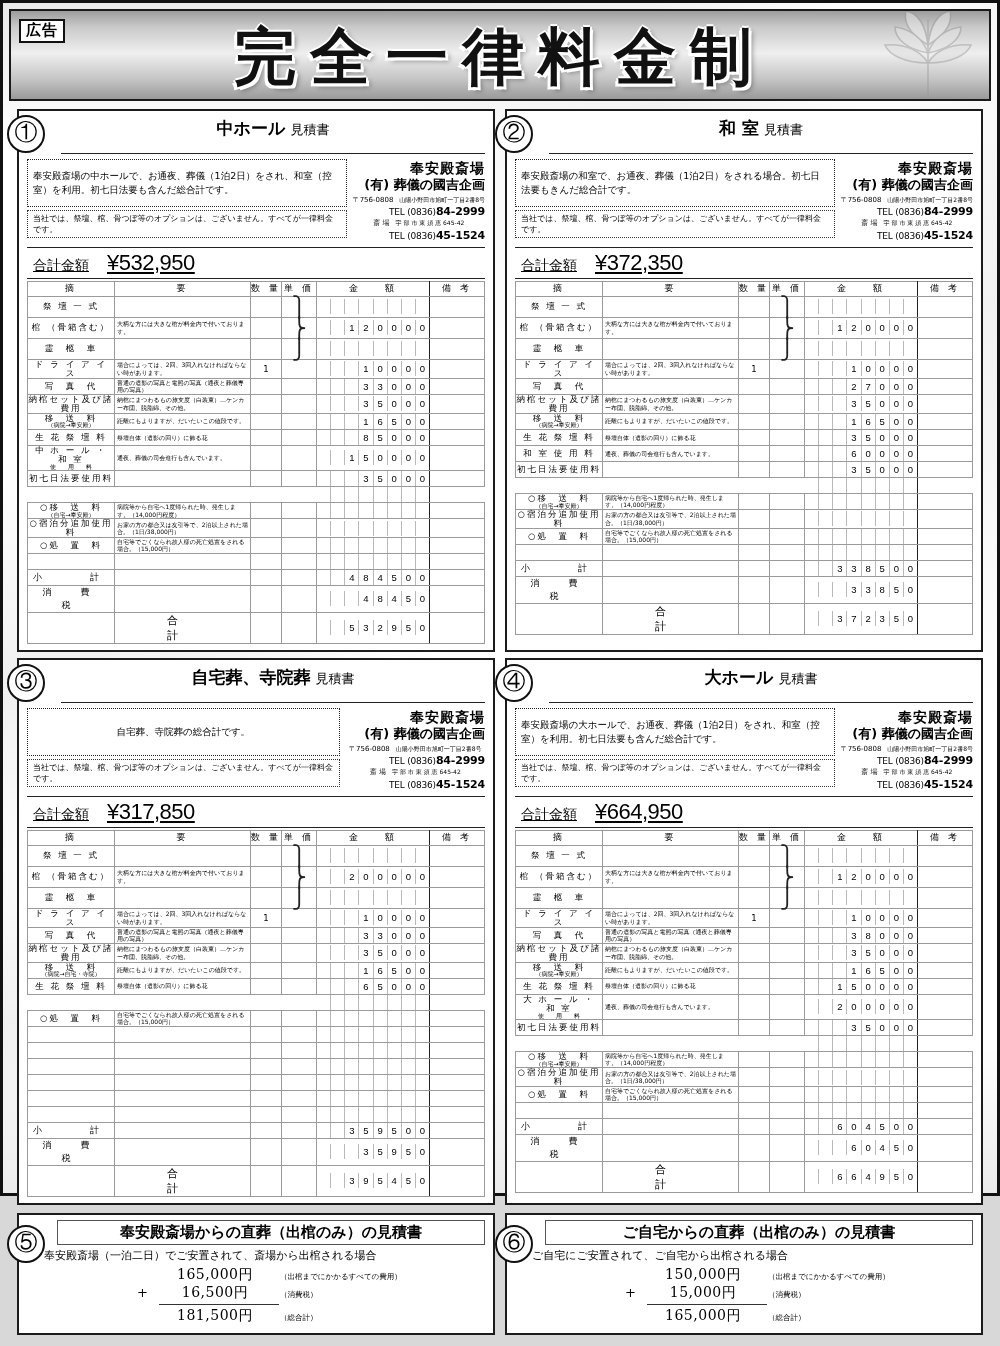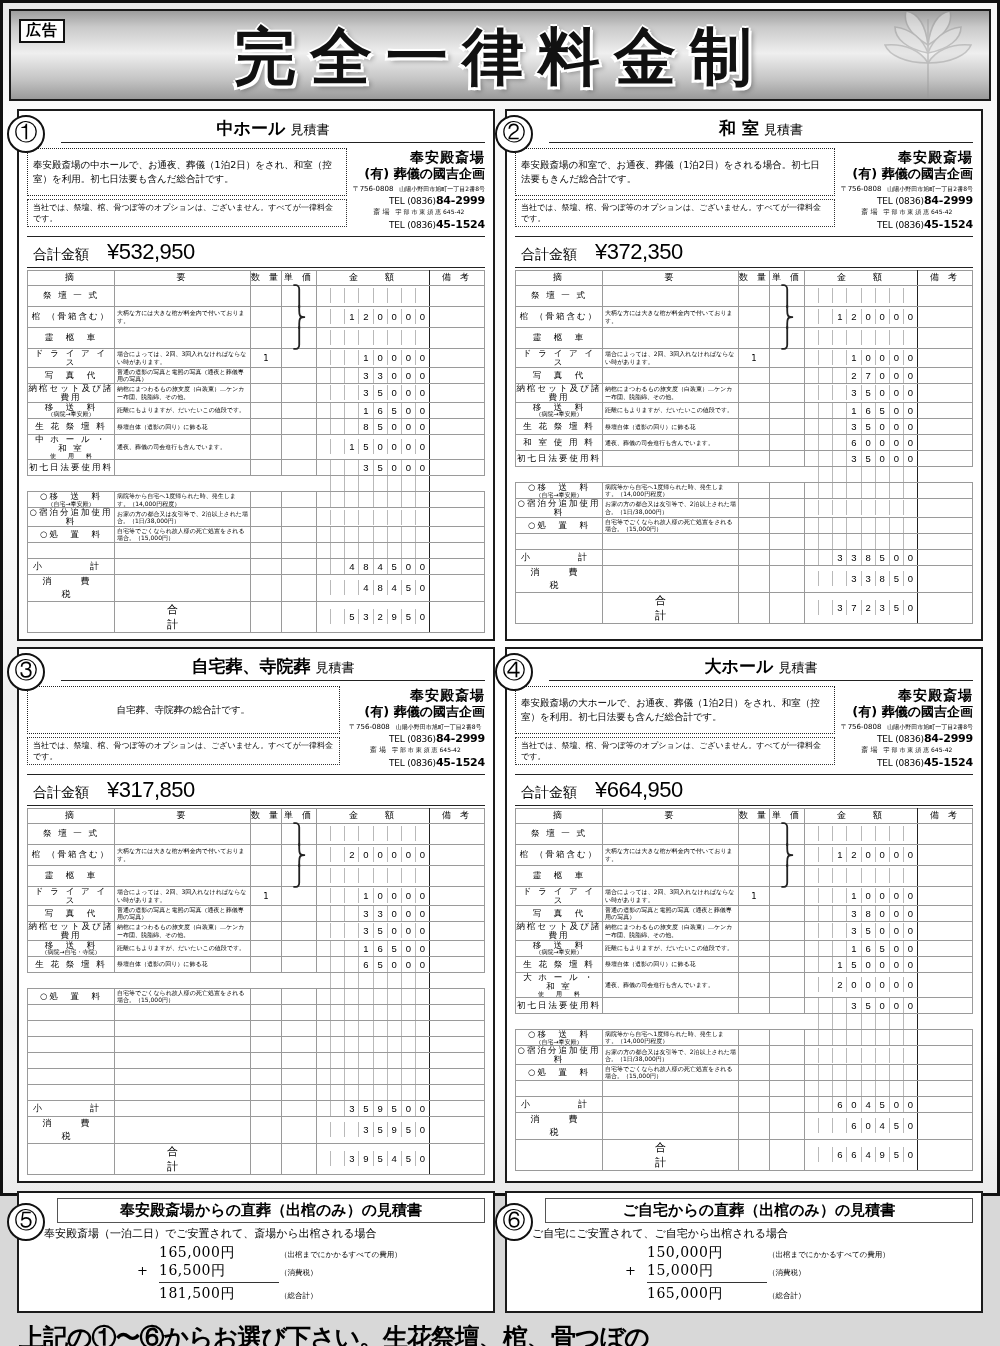--- a/index.html
+++ b/index.html
@@ -60,21 +60,21 @@
   .est-num{
     position:absolute;left:-12px;top:4px;
     width:34px;height:34px;border-radius:50%;
     border:2px solid #111;background:#fff;
     font-size:23px;line-height:31px;text-align:center;
     font-family:"DejaVu Serif","Liberation Serif",serif;
     z-index:3;
   }
   .est-title{
     text-align:center;font-size:17px;font-weight:bold;
-    border-bottom:1.5px solid #222;padding-bottom:2px;margin:0 0 5px 34px;
+    border-bottom:1.5px solid #222;padding-bottom:13px;margin:0 0 5px 34px;
     font-family:"DejaVu Serif","Liberation Serif",serif;
   }
   .est-title .sub{font-size:13px;font-weight:normal;margin-left:5px;}
   .est-head{display:flex;gap:6px;align-items:flex-start;}
   .est-head-left{flex:1 1 auto;}
   .desc-box{
     border:1.5px dotted #222;padding:3px 5px;font-size:9.5px;line-height:1.45;
     min-height:40px;display:flex;align-items:center;
   }
   .desc-box.center{justify-content:center;text-align:center;}
@@ -84,21 +84,21 @@
   .est-head-right{width:150px;text-align:right;font-size:9px;line-height:1.3;}
   .co-name{font-size:14px;font-weight:bold;font-family:"DejaVu Serif","Liberation Serif",serif;letter-spacing:1px;}
   .co-name2{font-size:13px;font-weight:bold;margin-bottom:2px;}
   .addr-row{display:flex;gap:6px;justify-content:center;align-items:baseline;font-size:6px;white-space:nowrap;}
   .addr-label{font-size:7px;}
   .tel{font-size:9px;letter-spacing:-.2px;}
   .tel b{font-size:11px;}
   .total-line{
     display:flex;align-items:baseline;gap:18px;
     border-top:1.5px solid #222;border-bottom:1.5px solid #222;
-    margin-top:4px;padding:2px 2px 2px 6px;
+    margin-top:4px;padding:2px 2px 2px 6px;text-decoration:underline;
   }
   .total-label{font-size:14px;font-family:"DejaVu Serif","Liberation Serif",serif;}
   .total-value{font-size:22px;letter-spacing:-.5px;font-family:"Liberation Sans",sans-serif;}
   
   table.items{
     width:100%;border-collapse:collapse;table-layout:fixed;margin-top:2px;
     font-size:8.5px;
   }
   table.items td,table.items th{
     border:0.7px solid #9a9a9a;padding:0;height:15px;vertical-align:middle;
@@ -140,21 +140,21 @@
   }
   .simple-title{
     text-align:center;font-size:15px;font-weight:bold;margin:0 0 3px 30px;
     border:1px solid #555;padding:2px 8px;
     font-family:"DejaVu Serif","Liberation Serif",serif;
   }
   .simple-cond{font-size:11px;margin:2px 0 3px 6px;font-family:"DejaVu Serif","Liberation Serif",serif;}
   .price-rows{font-family:"DejaVu Serif","Liberation Serif",serif;}
   .price-row{display:flex;align-items:baseline;justify-content:flex-start;padding-left:110px;}
   .price-row .plus{width:22px;font-size:13px;}
-  .price-row .amt{font-size:14px;min-width:112px;text-align:left;letter-spacing:.5px;}
+  .price-row .amt{font-size:14px;min-width:112px;text-align:center;letter-spacing:.5px;}
   .price-row .note{font-size:7.5px;margin-left:9px;}
   .price-sum{border-top:1px solid #333;margin:2px 0 2px 132px;width:120px;}
   
   .cta{
     margin:8px 16px 0 16px;font-size:25px;line-height:1.36;font-weight:bold;
     font-family:"DejaVu Serif","Liberation Serif",serif;letter-spacing:-1px;
   }
 </style>
 </head>
 <body>

